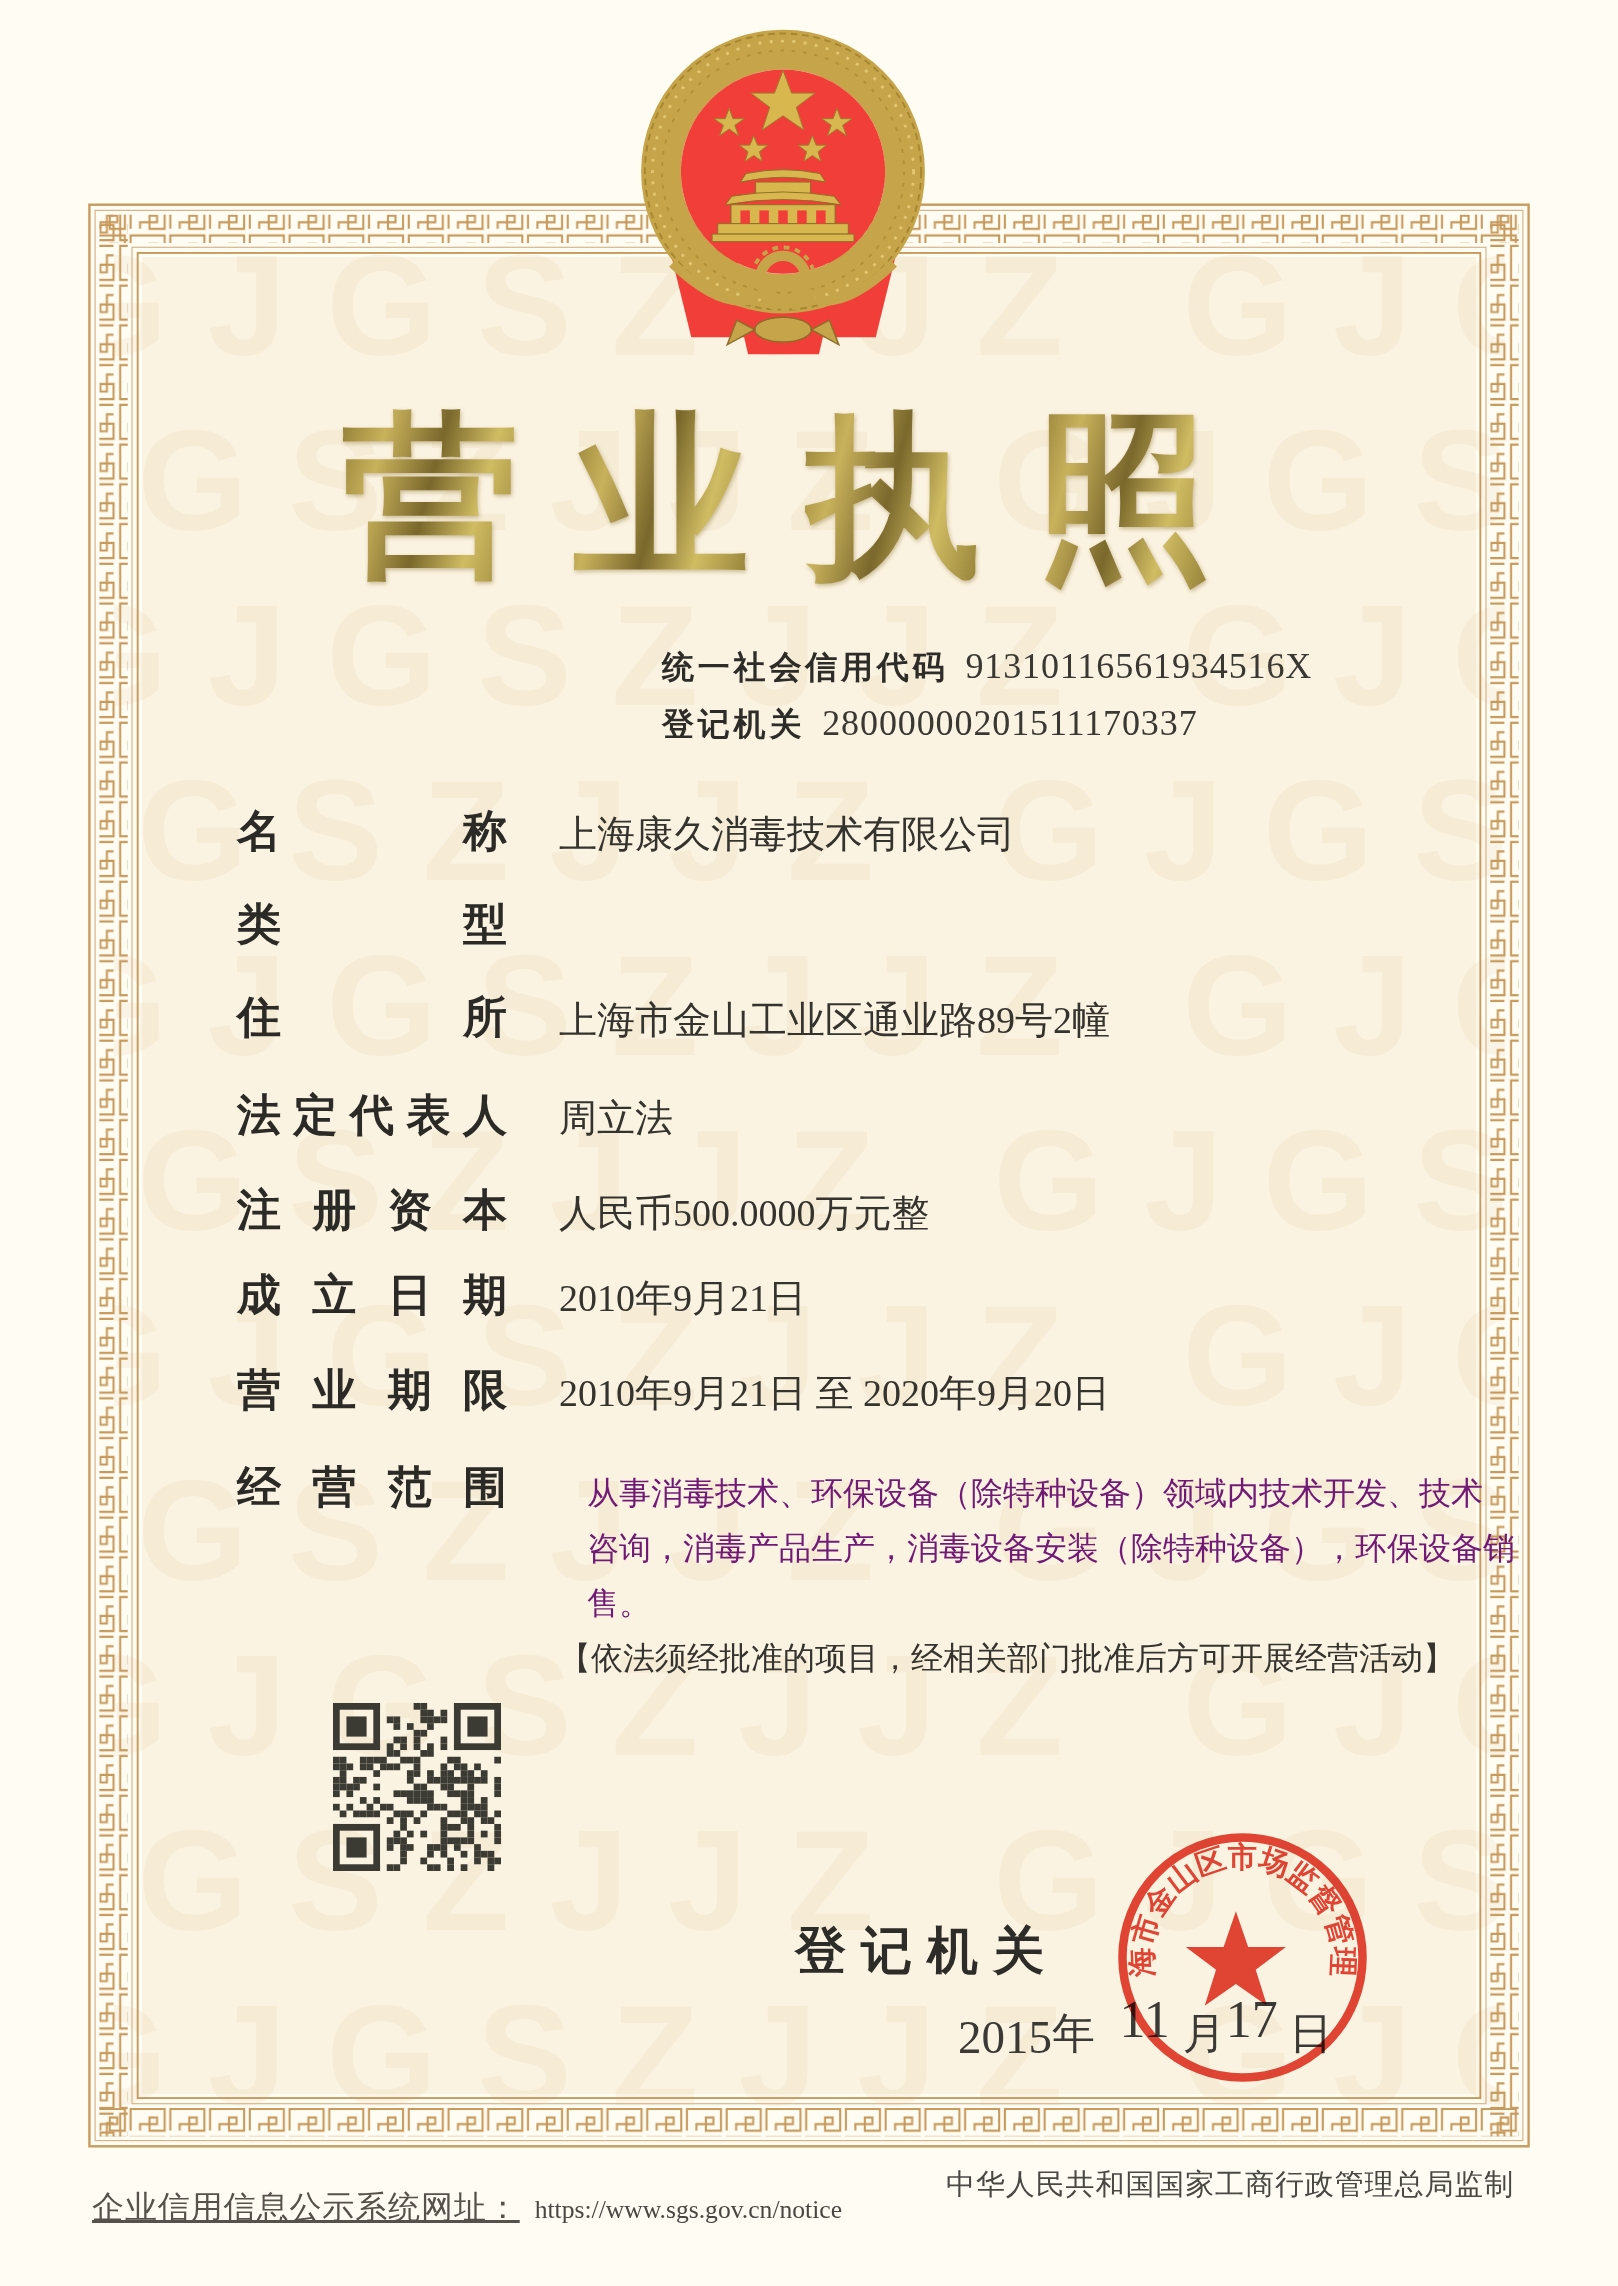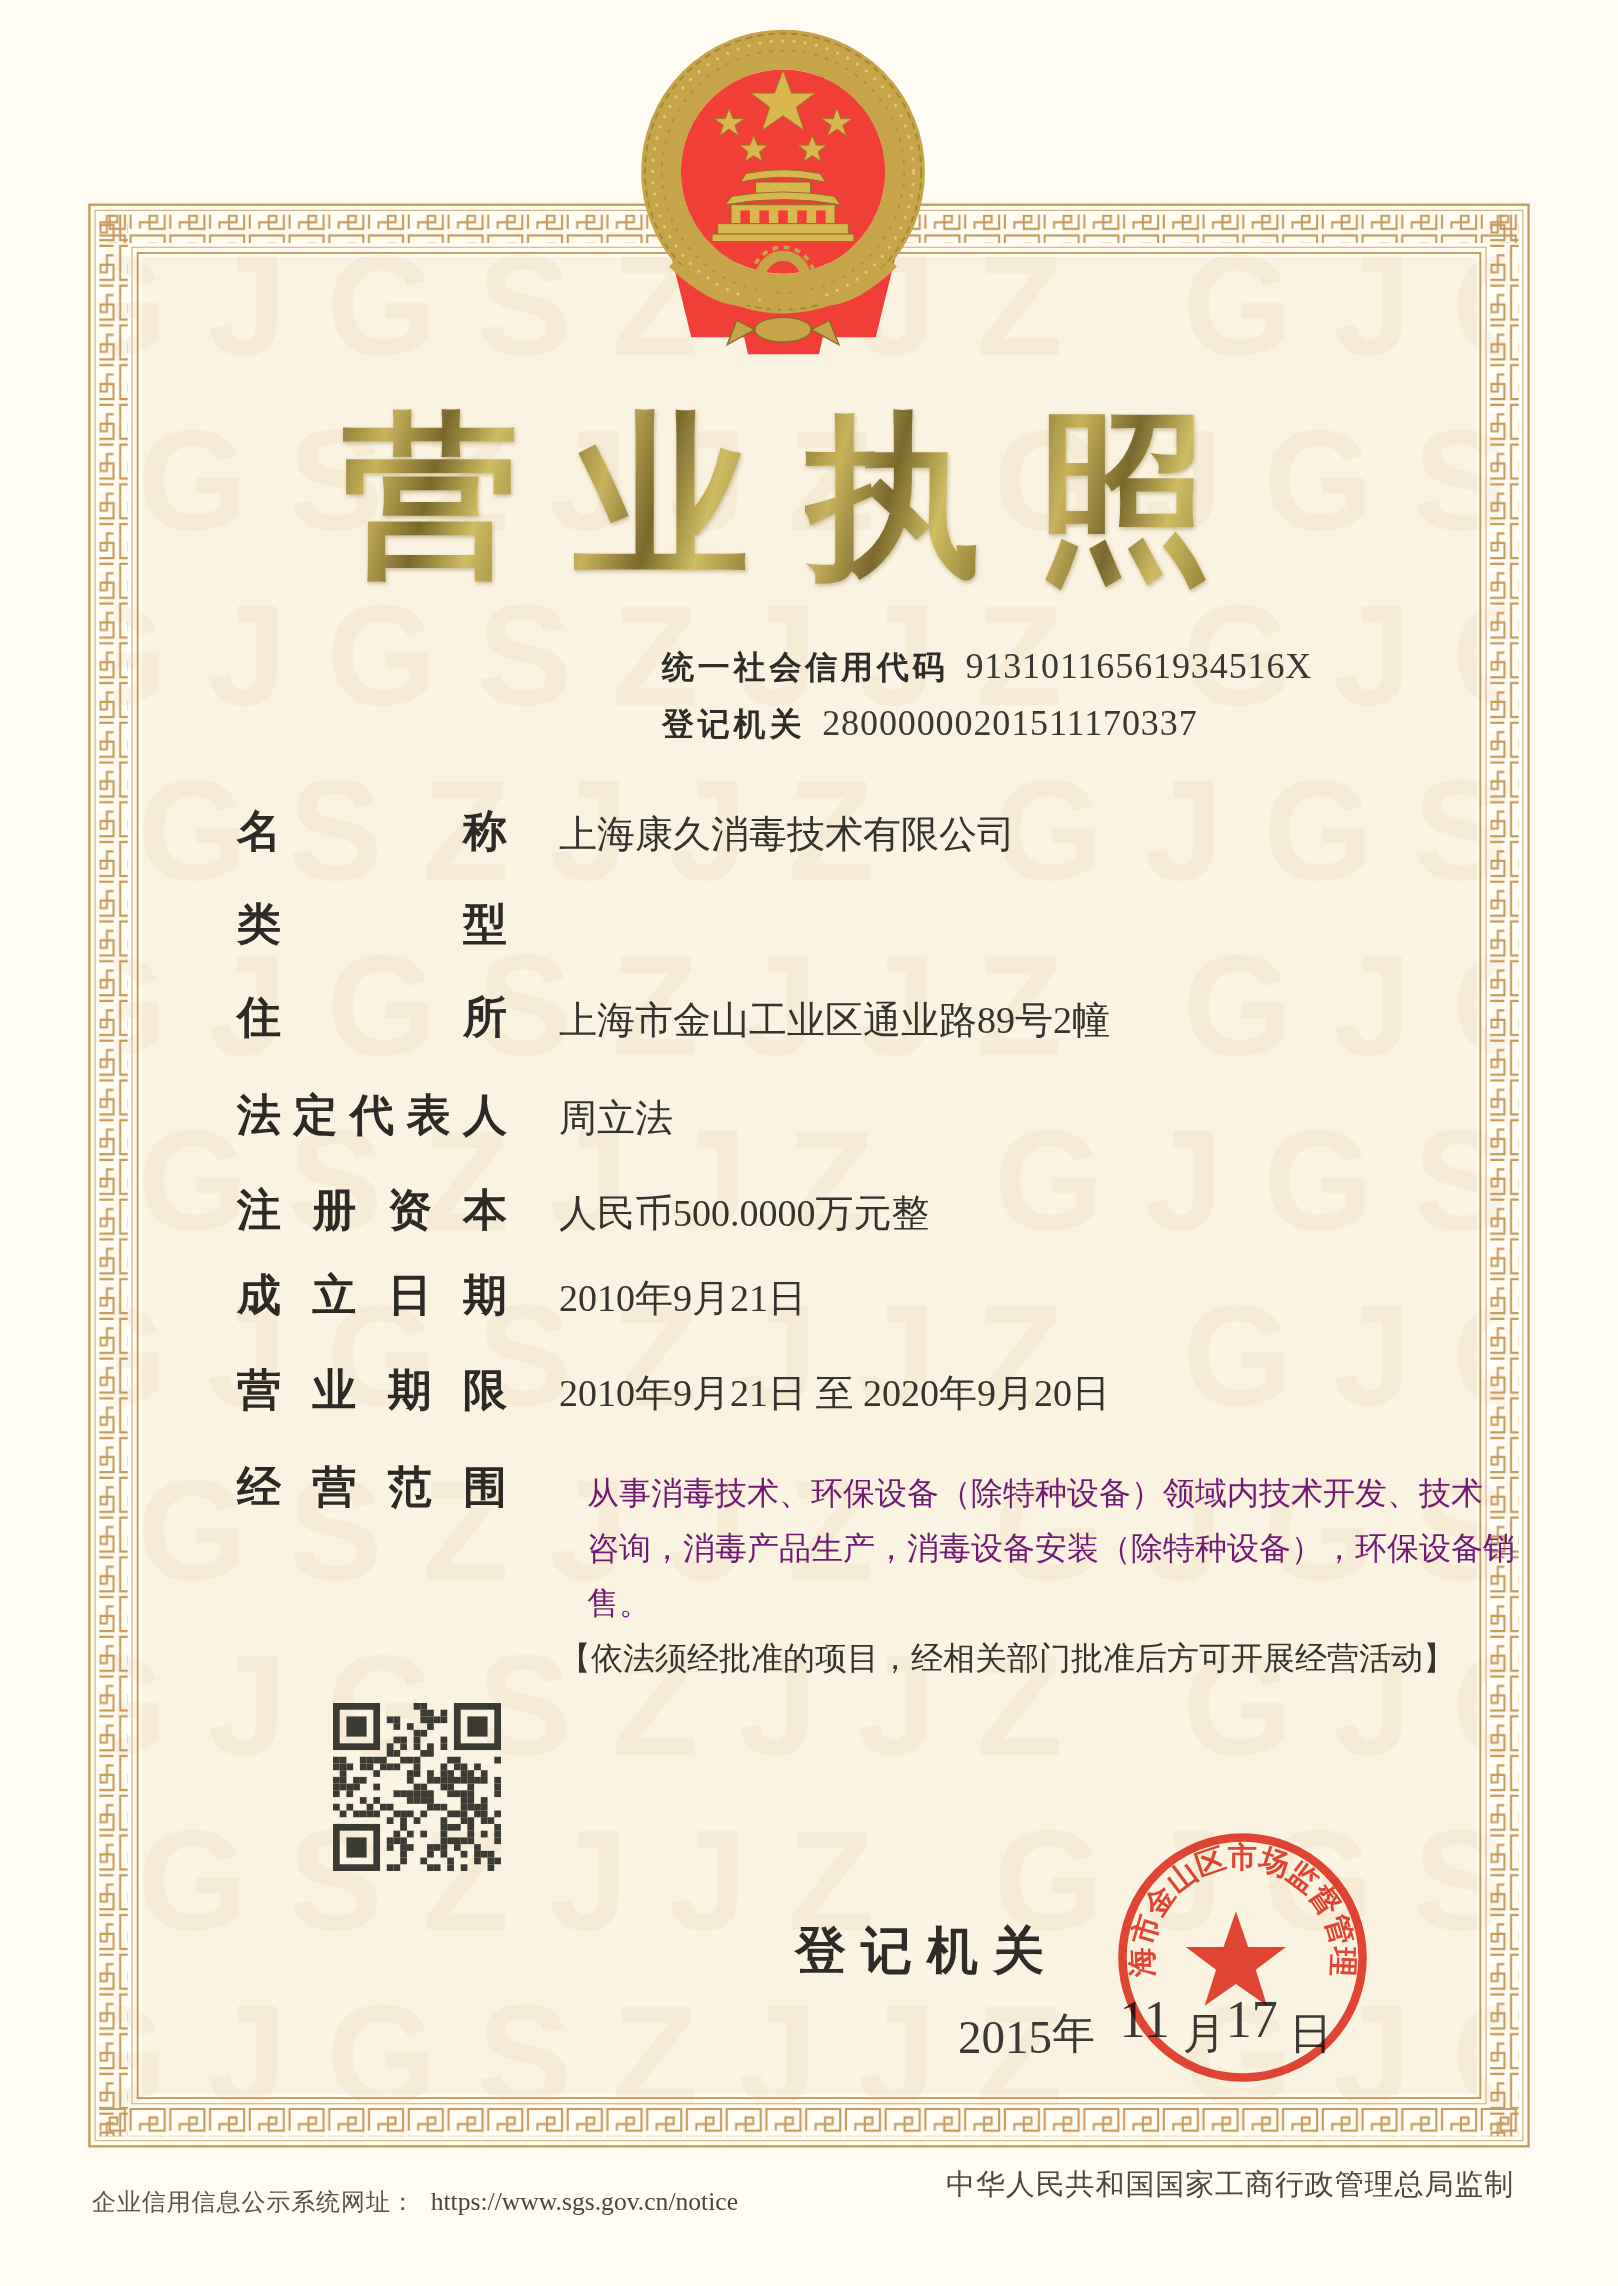--- a/index.html
+++ b/index.html
@@ -40,21 +40,21 @@
   #date-line{position:absolute;left:958px;top:2002px;z-index:4;display:flex;align-items:flex-start;
              font-family:"Liberation Serif",serif;color:#3b3935;white-space:nowrap;}
   .date-num{font-size:47px;margin-top:8px;}
   .date-cjk{font-size:43px;margin-top:2.8px;}
   .date-raised{font-size:52px;transform:translateY(-12.3px);}
   .dgap-a{width:24.6px;}.dgap-b{width:13.2px;}.dgap-c{width:11.4px;}
   
   #seal-svg{position:absolute;left:1096px;top:1811px;z-index:5;mix-blend-mode:multiply;opacity:.93;}
   
   #footer-left{position:absolute;left:92px;top:2186px;z-index:4;white-space:nowrap;}
-  #footer-left .flabel{font-size:24px;color:#56524b;letter-spacing:0.9px;}
+  #footer-left .flabel{font-size:32px;color:#56524b;letter-spacing:0.9px;text-decoration:underline;}
   #footer-left .furl{font-size:25.6px;font-family:"Liberation Serif",serif;color:#4a4742;margin-left:15px;}
   #footer-right{position:absolute;left:946px;top:2165px;z-index:4;font-size:29px;color:#4a4843;letter-spacing:0.9px;white-space:nowrap;}
 </style>
 </head>
 <body>
 
 <div id="page">
 
   <div id="inner-bg"></div>
 

